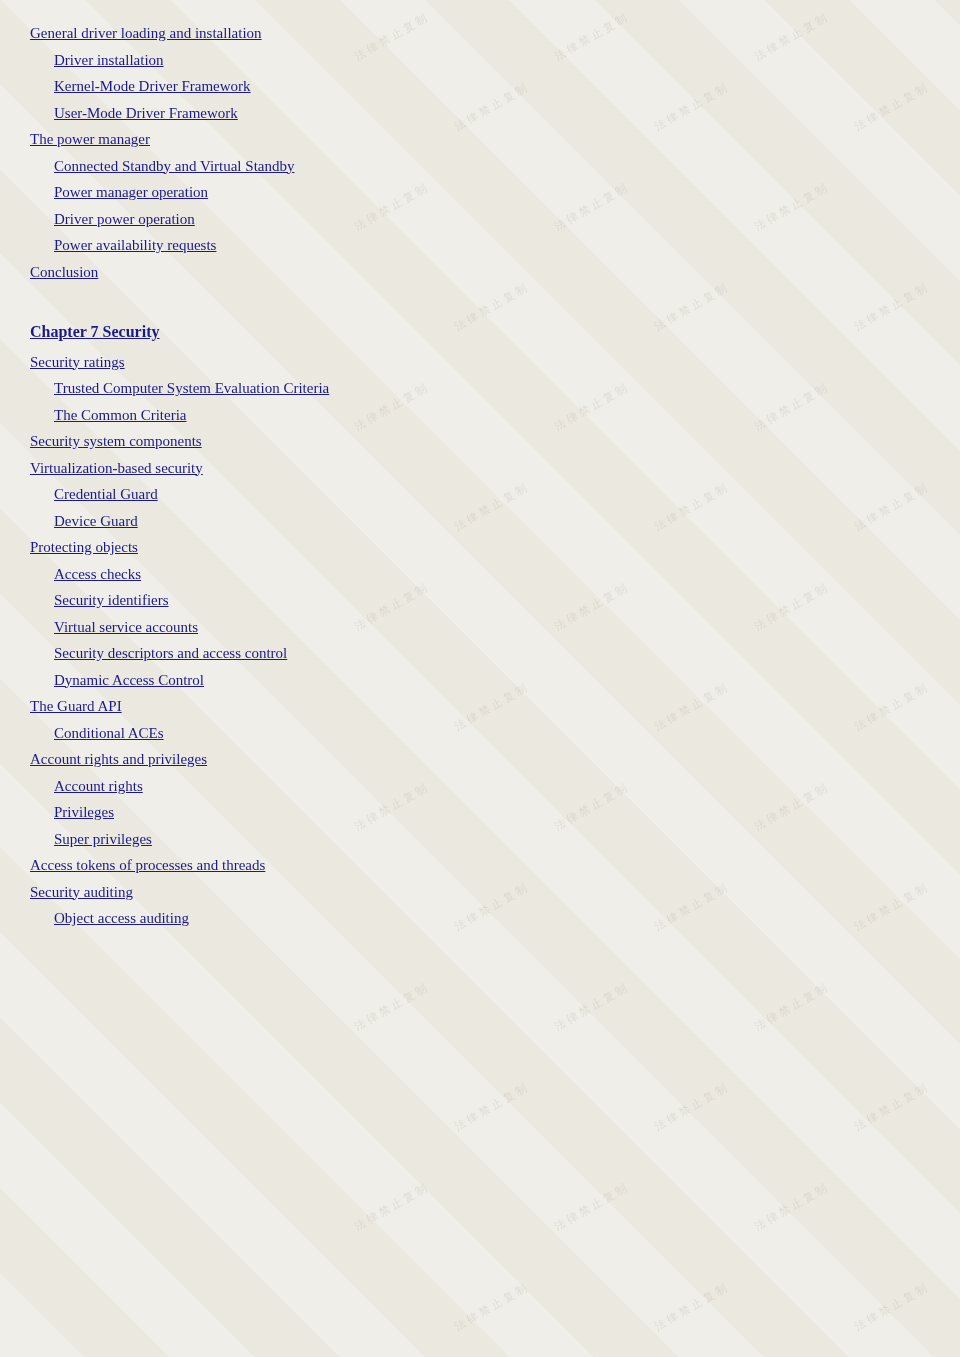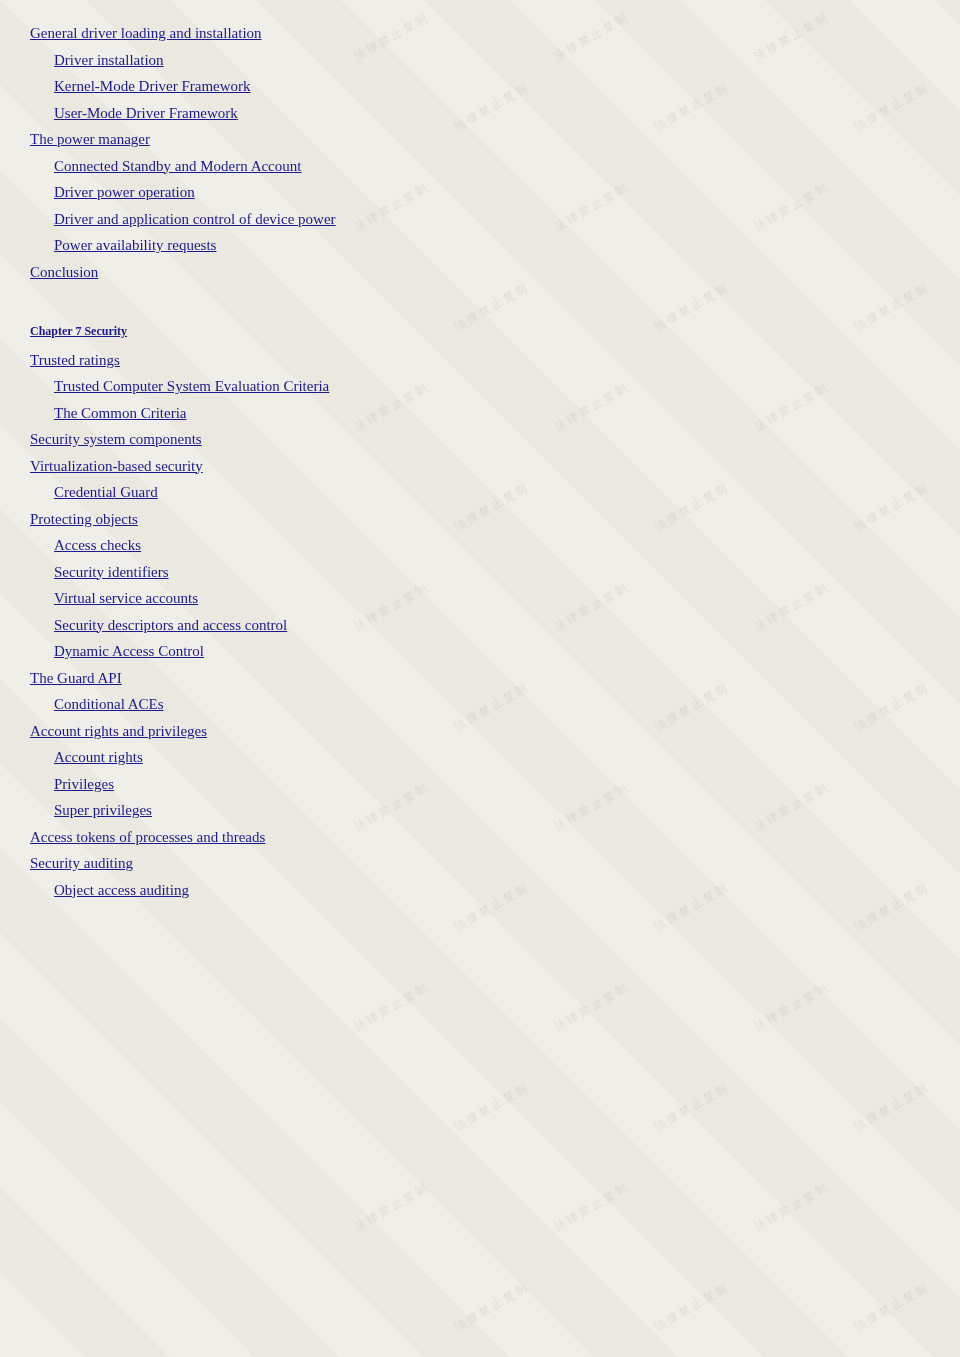--- a/index.html
+++ b/index.html
@@ -80,21 +80,21 @@
       margin-left: 24px;
     }
 
     .chapter-heading {
       margin-top: 24px;
       margin-bottom: 4px;
     }
 
     .chapter-heading a {
       font-weight: bold;
-      font-size: 12px;
+      font-size: 16px;
       color: #1a1a8c;
       text-decoration: underline;
     }
 
     .spacer {
       height: 8px;
     }
   </style>
 </head>
 <body>
@@ -143,33 +143,34 @@
     <div class="watermark-tile" style="top: 1300px; left: 650px;">法 律 禁 止 复 制</div>
     <div class="watermark-tile" style="top: 1300px; left: 850px;">法 律 禁 止 复 制</div>
   </div>
 
 <div class="content">
 <div class="toc-item level-0"><a href="#">General driver loading and installation</a></div>
     <div class="toc-item level-1"><a href="#">Driver installation</a></div>
     <div class="toc-item level-1"><a href="#">Kernel-Mode Driver Framework</a></div>
     <div class="toc-item level-1"><a href="#">User-Mode Driver Framework</a></div>
     <div class="toc-item level-0"><a href="#">The power manager</a></div>
-    <div class="toc-item level-1"><a href="#">Connected Standby and Modern Account</a></div>
+    <div class="toc-item level-1"><a href="#">Connected Standby and Virtual Standby</a></div>
+    <div class="toc-item level-1"><a href="#">Power manager operation</a></div>
     <div class="toc-item level-1"><a href="#">Driver power operation</a></div>
-    <div class="toc-item level-1"><a href="#">Driver and application control of device power</a></div>
     <div class="toc-item level-1"><a href="#">Power availability requests</a></div>
     <div class="toc-item level-0"><a href="#">Conclusion</a></div>
     <div class="spacer"></div>
     <div class="toc-item chapter-heading level-0"><a href="#">Chapter 7 Security</a></div>
-    <div class="toc-item level-0"><a href="#">Trusted ratings</a></div>
+    <div class="toc-item level-0"><a href="#">Security ratings</a></div>
     <div class="toc-item level-1"><a href="#">Trusted Computer System Evaluation Criteria</a></div>
     <div class="toc-item level-1"><a href="#">The Common Criteria</a></div>
     <div class="toc-item level-0"><a href="#">Security system components</a></div>
     <div class="toc-item level-0"><a href="#">Virtualization-based security</a></div>
     <div class="toc-item level-1"><a href="#">Credential Guard</a></div>
+    <div class="toc-item level-1"><a href="#">Device Guard</a></div>
     <div class="toc-item level-0"><a href="#">Protecting objects</a></div>
     <div class="toc-item level-1"><a href="#">Access checks</a></div>
     <div class="toc-item level-1"><a href="#">Security identifiers</a></div>
     <div class="toc-item level-1"><a href="#">Virtual service accounts</a></div>
     <div class="toc-item level-1"><a href="#">Security descriptors and access control</a></div>
     <div class="toc-item level-1"><a href="#">Dynamic Access Control</a></div>
     <div class="toc-item level-0"><a href="#">The Guard API</a></div>
     <div class="toc-item level-1"><a href="#">Conditional ACEs</a></div>
     <div class="toc-item level-0"><a href="#">Account rights and privileges</a></div>
     <div class="toc-item level-1"><a href="#">Account rights</a></div>

